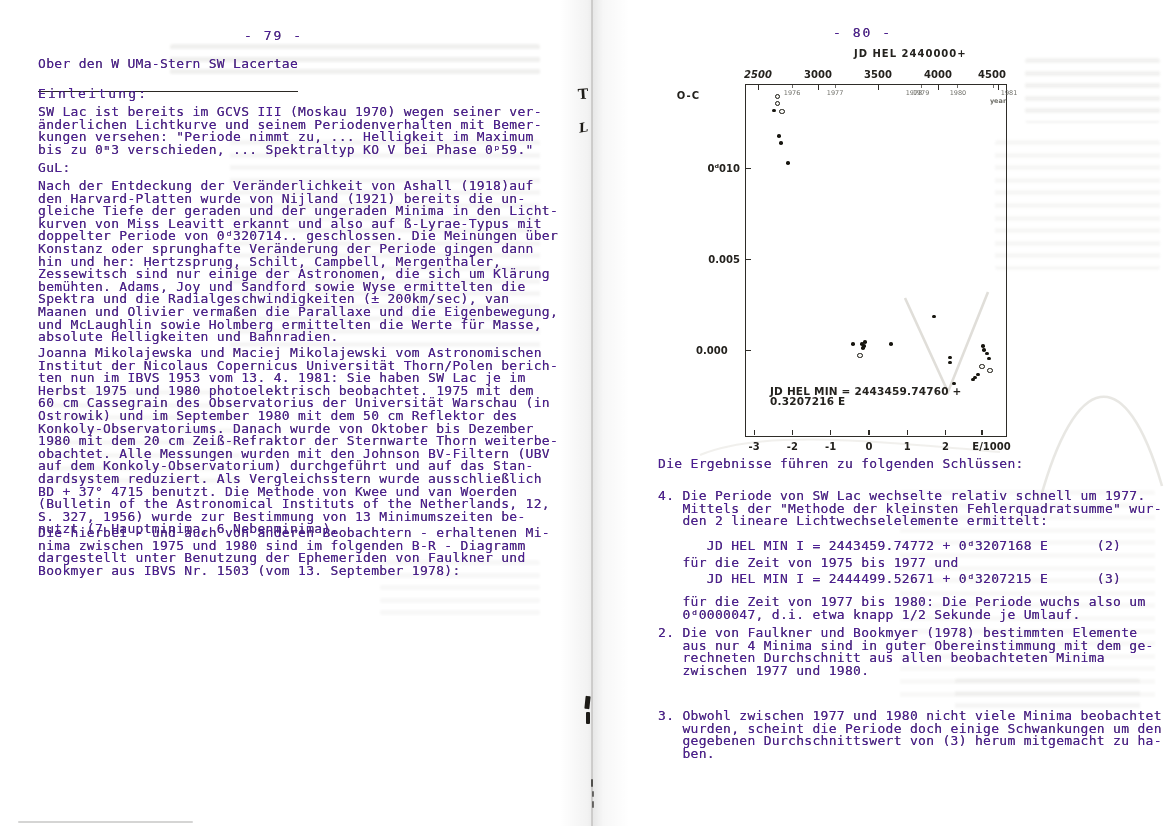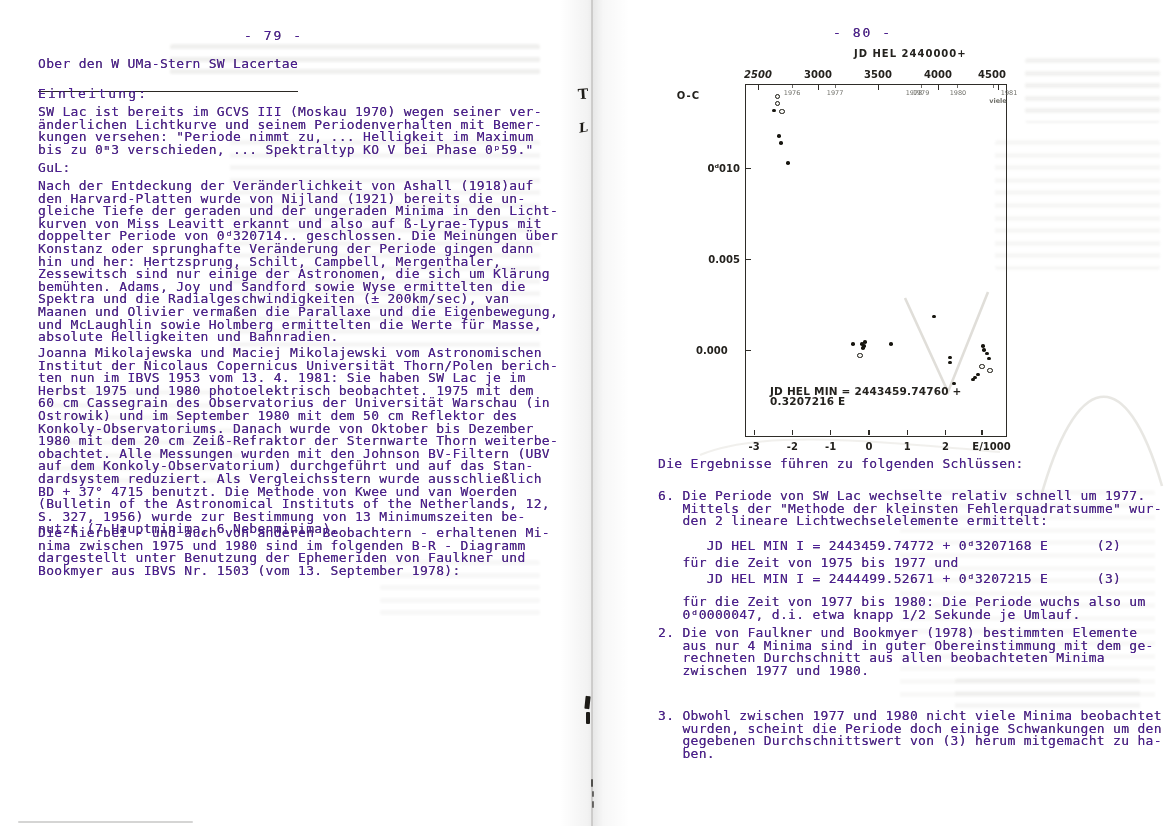--- a/index.html
+++ b/index.html
@@ -146,21 +146,21 @@
       <div class="ctick" style="left: 88.58px; top: 0px; width: 1px; height: 3px; opacity: 0.7;"></div>
       <div class="cyear" style="left: 77.08px; top: 5px; width: 24px;">1977</div>
       <div class="ctick" style="left: 131.548px; top: 0px; width: 1px; height: 3px; opacity: 0.7;"></div>
       <div class="cyear" style="left: 113px; top: 5px; width: 24px; margin-left: 43px;">1978</div>
       <div class="ctick" style="left: 174.516px; top: 0px; width: 1px; height: 3px; opacity: 0.7;"></div>
       <div class="cyear" style="left: 163.016px; top: 5px; width: 24px;">1979</div>
       <div class="ctick" style="left: 211.458px; top: 0px; width: 1px; height: 3px; opacity: 0.7;"></div>
       <div class="cyear" style="left: 199.958px; top: 5px; width: 24px;">1980</div>
       <div class="ctick" style="left: 246.566px; top: 0px; width: 1px; height: 3px; opacity: 0.7;"></div>
       <div class="cyear" style="left: 235.066px; top: 5px; width: 24px; margin-left: 16px;">1981</div>
-      <div class="cyear" style="left: 240px; top: 13px; width: 24px; font-weight: bold;">viele</div>
+      <div class="cyear" style="left: 240px; top: 13px; width: 24px; font-weight: bold;">year</div>
       <div class="ctick" style="left: 0px; top: 83.101px; width: 5px; height: 1.2px;"></div>
       <div class="clabel" style="left: -50px; top: 78.701px; width: 44px; text-align: right; font-weight: bold;">0ᵈ010</div>
       <div class="ctick" style="left: 0px; top: 174.08px; width: 5px; height: 1.2px;"></div>
       <div class="clabel" style="left: -50px; top: 169.68px; width: 44px; text-align: right; font-weight: bold;">0.005</div>
       <div class="ctick" style="left: 0px; top: 265.06px; width: 5px; height: 1.2px;"></div>
       <div class="clabel" style="left: -50px; top: 260.66px; width: 44px; text-align: left; font-weight: bold;">0.000</div>
       <div class="ctick" style="left: 7.54386px; top: 345px; width: 1.2px; height: 5px;"></div>
       <div class="clabel" style="left: -6.95614px; top: 357px; width: 30px; text-align: center;">-3</div>
       <div class="ctick" style="left: 45.848px; top: 345px; width: 1.2px; height: 5px;"></div>
       <div class="clabel" style="left: 31.348px; top: 357px; width: 30px; text-align: center;">-2</div>
@@ -198,21 +198,21 @@
       <div class="pt" style="left: 224.96px; top: 292.791px;"></div>
       <div class="ptO" style="left: 29.0924px; top: 8.94536px;"></div>
       <div class="ptO" style="left: 29.0924px; top: 16.0418px;"></div>
       <div class="ptO" style="left: 33.3058px; top: 24.0479px;"></div>
       <div class="ptO" style="left: 111.446px; top: 267.873px;"></div>
       <div class="ptO" style="left: 233.253px; top: 278.972px;"></div>
       <div class="ptO" style="left: 241.297px; top: 282.975px;"></div>
     </div>
 
   <div class="mono" style="left:658px;top:458px;">Die Ergebnisse führen zu folgenden Schlüssen:</div>
-  <div class="mono" style="left:658px;top:490px;">6. Die Periode von SW Lac wechselte relativ schnell um 1977.
+  <div class="mono" style="left:658px;top:490px;">4. Die Periode von SW Lac wechselte relativ schnell um 1977.
    Mittels der "Methode der kleinsten Fehlerquadratsumme" wur-
    den 2 lineare Lichtwechselelemente ermittelt:</div>
   <div class="mono" style="left:658px;top:540px;">      JD HEL MIN I = 2443459.74772 + 0ᵈ3207168 E      (2)</div>
   <div class="mono" style="left:658px;top:557px;">   für die Zeit von 1975 bis 1977 und</div>
   <div class="mono" style="left:658px;top:573px;">      JD HEL MIN I = 2444499.52671 + 0ᵈ3207215 E      (3)</div>
   <div class="mono" style="left:658px;top:596px;">   für die Zeit von 1977 bis 1980: Die Periode wuchs also um
    0ᵈ0000047, d.i. etwa knapp 1/2 Sekunde je Umlauf.</div>
   <div class="mono" style="left:658px;top:627px;">2. Die von Faulkner und Bookmyer (1978) bestimmten Elemente
    aus nur 4 Minima sind in guter Obereinstimmung mit dem ge-
    rechneten Durchschnitt aus allen beobachteten Minima

